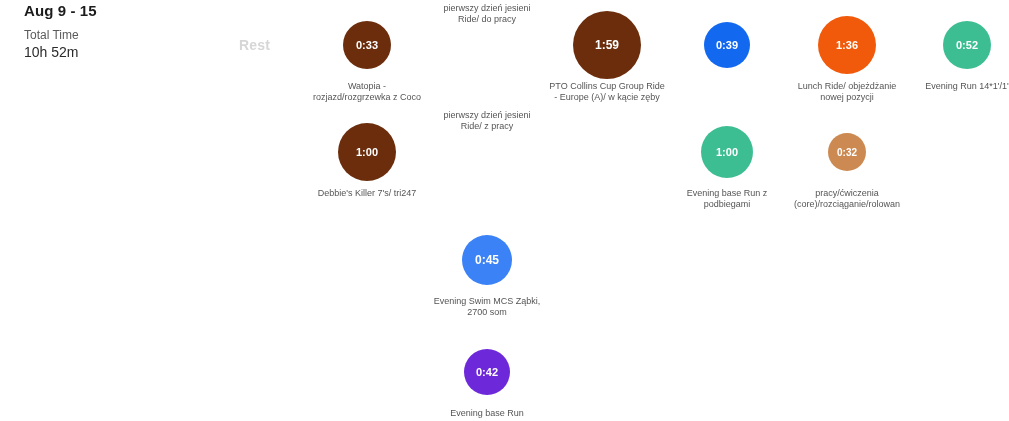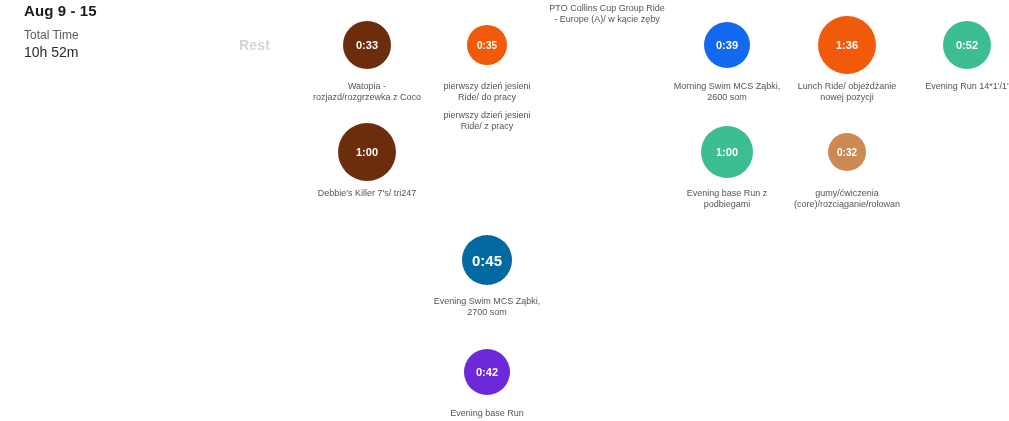--- a/index.html
+++ b/index.html
@@ -71,57 +71,55 @@
       </div>
       <div class="cell" style="top: 113px;">
         <div class="bubble-wrap">
           <div class="bubble" style="width: 58px; height: 58px; background: rgb(107, 45, 12); font-size: 11px;">1:00</div>
         </div>
         <div class="act-label clip">Debbie's Killer 7's/ tri247</div>
       </div>
     </div>
     <div class="col" style="left: 427px;">
       <div class="cell" style="top: 6px;">
-        <div class="bubble-wrap">
-          <div class="bubble" style="width: 40px; height: 40px; background: rgb(240, 90, 10); font-size: 10px;">0:35</div>
-        </div>
         <div class="act-label">pierwszy dzień jesieni
 Ride/ do pracy</div>
       </div>
       <div class="cell" style="top: 113px;">
         <div class="act-label">pierwszy dzień jesieni
 Ride/ z pracy</div>
       </div>
       <div class="cell" style="top: 221px;">
         <div class="bubble-wrap">
-          <div class="bubble" style="width: 50px; height: 50px; background: #0369a1; font-size: 15px;">0:45</div>
+          <div class="bubble" style="width: 50px; height: 50px; background: #3b82f6; font-size: 12px;">0:45</div>
         </div>
         <div class="act-label">Evening Swim MCS Ząbki,
 2700 som</div>
       </div>
       <div class="cell" style="top: 333px;">
         <div class="bubble-wrap">
           <div class="bubble" style="width: 46px; height: 46px; background: #6d28d9; font-size: 11px;">0:42</div>
         </div>
         <div class="act-label">Evening base Run</div>
       </div>
     </div>
     <div class="col" style="left: 547px;">
       <div class="cell" style="top: 6px;">
+        <div class="bubble-wrap">
+          <div class="bubble" style="width: 68px; height: 68px; background: rgb(107, 45, 12); font-size: 12px;">1:59</div>
+        </div>
         <div class="act-label">PTO Collins Cup Group Ride
 - Europe (A)/ w kącie zęby</div>
       </div>
     </div>
     <div class="col" style="left: 667px;">
       <div class="cell" style="top: 6px;">
         <div class="bubble-wrap">
           <div class="bubble" style="width: 46px; height: 46px; background: rgb(18, 105, 240); font-size: 11px;">0:39</div>
         </div>
-        <div class="act-label">Morning Swim MCS Ząbki,
-2600 som</div>
       </div>
       <div class="cell" style="top: 113px;">
         <div class="bubble-wrap">
           <div class="bubble" style="width: 52px; height: 52px; background: rgb(61, 190, 146); font-size: 11px;">1:00</div>
         </div>
         <div class="act-label">Evening base Run z
 podbiegami</div>
       </div>
     </div>
     <div class="col" style="left: 787px;">
@@ -129,21 +127,21 @@
         <div class="bubble-wrap">
           <div class="bubble" style="width: 58px; height: 58px; background: rgb(240, 90, 10); font-size: 11px;">1:36</div>
         </div>
         <div class="act-label">Lunch Ride/ objeżdżanie
 nowej pozycji</div>
       </div>
       <div class="cell" style="top: 113px;">
         <div class="bubble-wrap">
           <div class="bubble" style="width: 38px; height: 38px; background: rgb(204, 138, 82); font-size: 10px;">0:32</div>
         </div>
-        <div class="act-label">gumy/ćwiczenia
+        <div class="act-label">pracy/ćwiczenia
 (core)/rozciąganie/rolowan</div>
       </div>
     </div>
     <div class="col" style="left: 907px;">
       <div class="cell" style="top: 6px;">
         <div class="bubble-wrap">
           <div class="bubble" style="width: 48px; height: 48px; background: rgb(61, 190, 146); font-size: 11px;">0:52</div>
         </div>
         <div class="act-label">Evening Run 14*1'/1'</div>
       </div>

